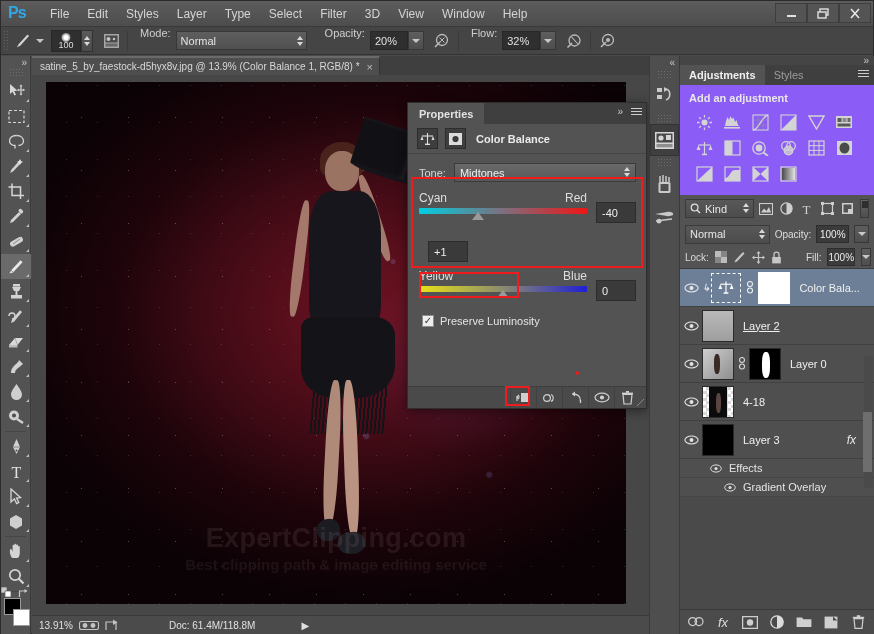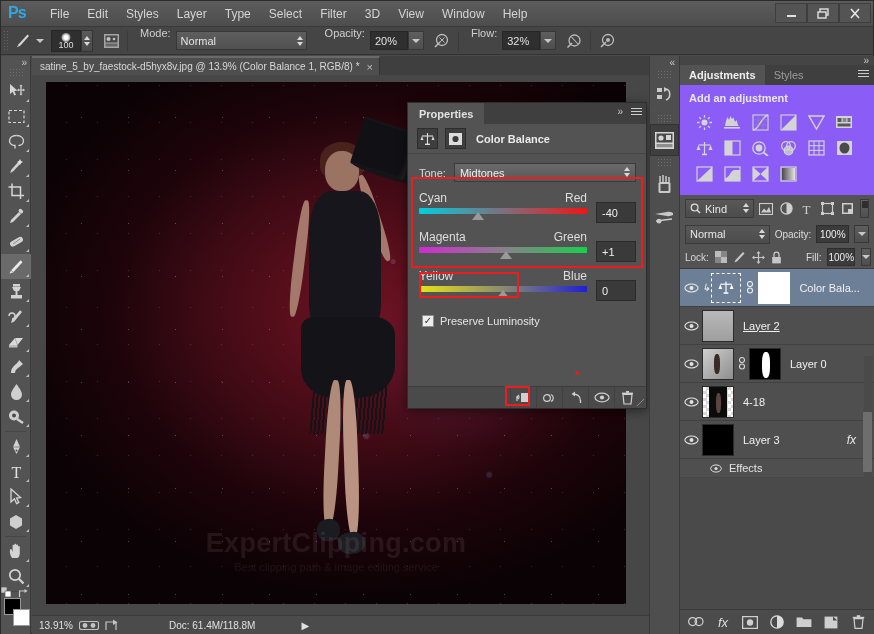--- a/index.html
+++ b/index.html
@@ -135,21 +135,21 @@
   .fig .leg1{ position:absolute; left:30%; top:57%; width:9%; height:33%;
       background:#b08a79; border-radius:40%; transform:rotate(3deg); }
   .fig .leg2{ position:absolute; left:42%; top:57%; width:9%; height:35%;
       background:#bb9383; border-radius:40%; transform:rotate(-2deg); }
   .fig .shoe1{ position:absolute; left:25%; top:88%; width:15%; height:5%;
       background:#1b1b22; border-radius:44%; transform:rotate(-12deg); }
   .fig .shoe2{ position:absolute; left:38%; top:91%; width:17%; height:5%;
       background:#1d1d24; border-radius:44%; transform:rotate(-4deg); }
   .wm{ position:absolute; left:0; right:0; bottom:6%; text-align:center; user-select:none; }
   .wm1{ font-size:27px; font-weight:bold; color:rgba(255,225,225,.085); letter-spacing:.3px; }
-  .wm2{ font-size:11px; font-weight:normal; color:rgba(255,220,220,.075); margin-top:2px; }
+  .wm2{ font-size:15px; font-weight:bold; color:rgba(255,220,220,.075); margin-top:2px; }
   .statusbar{ position:absolute; left:0; bottom:0; width:617px; height:19px;
               background:#4b4b4b; border-top:1px solid #3a3a3a;
               display:flex; align-items:center; gap:6px; padding-left:7px; font-size:10px; color:#e0e0e0; }
   .sb-ico{ display:flex;align-items:center;justify-content:center;opacity:.9; }
   .sb-doc{ margin-left:44px; }
   .sb-play{ margin-left:40px; }
 
   
   .props{ position:absolute; left:406px; top:101px; width:240px; height:307px;
           background:#535353; border:1px solid #2e2e2e;
@@ -664,29 +664,20 @@
             <span>Cyan</span>
             <span>Red</span>
           </div>
           <div class="track t1">
             <div class="knob" id="k0" style="left: 35%;"></div>
           </div>
         </div>
         <div class="valbox">-40</div>
       </div>
       <div class="srow">
-        <div class="scol">
-          <div class="slabels">
-            <span>Magenta</span>
-            <span>Green</span>
-          </div>
-          <div class="track t2">
-            <div class="knob" id="k1" style="left: 52%;"></div>
-          </div>
-        </div>
         <div class="valbox">+1</div>
       </div>
       <div class="srow">
         <div class="scol">
           <div class="slabels">
             <span>Yellow</span>
             <span>Blue</span>
           </div>
           <div class="track t3">
             <div class="knob" id="k2" style="left: 50%;"></div>
@@ -1121,20 +1112,29 @@
 
         <div class="sub-row" style="padding-left:30px;gap:7px">
           <span>
             <svg width="12" height="9" viewBox="0 0 12 9">
                 <ellipse cx="6" cy="4.5" rx="5.3" ry="3.6" fill="none" stroke="#dedede" stroke-width="1"></ellipse>
                 <circle cx="6" cy="4.5" r="1.6" fill="#dedede"></circle>
               </svg>
           </span>
           <span>Effects</span>
         </div>
+        <div class="sub-row" style="padding-left:44px;gap:7px">
+          <span>
+            <svg width="12" height="9" viewBox="0 0 12 9">
+                <ellipse cx="6" cy="4.5" rx="5.3" ry="3.6" fill="none" stroke="#dedede" stroke-width="1"></ellipse>
+                <circle cx="6" cy="4.5" r="1.6" fill="#dedede"></circle>
+              </svg>
+          </span>
+          <span>Gradient Overlay</span>
+        </div>
       </div>
 
       <div class="scrollbar" style="top:300px;height:132px">
         <div class="scrollthumb" style="top:56px;height:60px"></div>
       </div>
     </div>
 
     <div class="lpanel-bottom">
       <span class="lb-btn">
         <svg width="16" height="10" viewBox="0 0 16 10">

